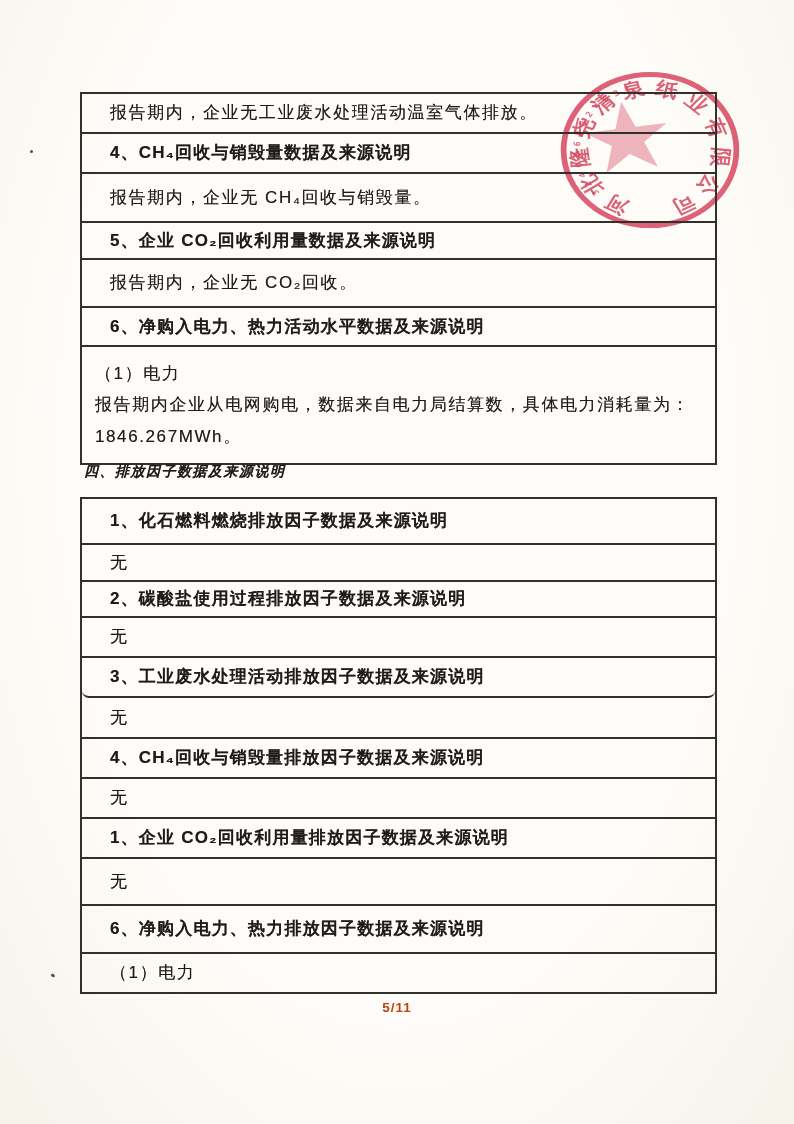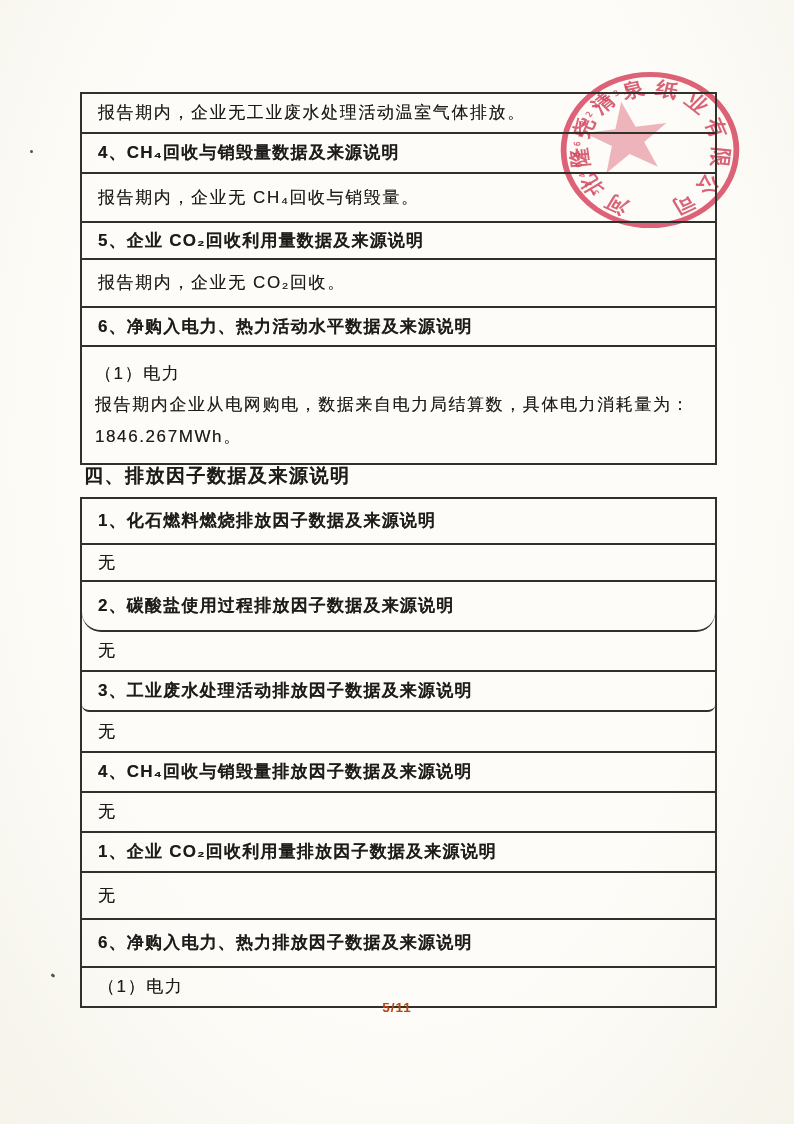--- a/index.html
+++ b/index.html
@@ -10,21 +10,21 @@
     color:#1d1c1a;
   }
   .doc-table{
     position:absolute;left:80px;width:637px;
     border:2px solid #32302b;
     box-sizing:border-box;
     background:transparent;
   }
   .row{
     display:flex;align-items:center;
-    padding:0 16px;box-sizing:border-box;
+    padding:0 28px;box-sizing:border-box;
     border-bottom:2px solid #32302b;
     font-size:17px;letter-spacing:1.6px;
     line-height:1.25;
     text-shadow:0 0 .5px rgba(20,18,15,.55);
   }
   .row:last-child{border-bottom:none;}
   .row.head{font-weight:bold;letter-spacing:1.2px;}
   .row.multi{
     flex-direction:column;align-items:flex-start;
     justify-content:space-evenly;
@@ -34,34 +34,35 @@
   #table1 .row:nth-child(1){height:40px;}
   #table1 .row:nth-child(2){height:40px;}
   #table1 .row:nth-child(3){height:49px;}
   #table1 .row:nth-child(4){height:37px;}
   #table1 .row:nth-child(5){height:48px;}
   #table1 .row:nth-child(6){height:39px;}
   #table1 .row:nth-child(7){height:116px;}
   #table2{top:497px;}
   #table2 .row:nth-child(1){height:46px;}
   #table2 .row:nth-child(2){height:37px;}
-  #table2 .row:nth-child(3){height:50px;border-radius:19px;}
+  #table2 .row:nth-child(3){height:36px;}
   #table2 .row:nth-child(4){height:40px;}
   #table2 .row:nth-child(5){height:40px;border-radius:7px;}
   #table2 .row:nth-child(6){height:41px;}
   #table2 .row:nth-child(7){height:40px;}
   #table2 .row:nth-child(8){height:40px;}
   #table2 .row:nth-child(9){height:40px;}
   #table2 .row:nth-child(10){height:47px;}
   #table2 .row:nth-child(11){height:48px;}
   #table2 .row:nth-child(12){height:38px;}
   .section-heading{
     position:absolute;left:84px;top:463px;
-    font-size:19px;font-weight:bold;letter-spacing:1.5px;
+    font-size:14px;font-weight:bold;letter-spacing:1.5px;
     text-shadow:0 0 .5px rgba(20,18,15,.55);
+    font-style:italic;
   }
   .page-footer{
     position:absolute;left:0;top:1000px;width:100%;
     text-align:center;font-size:13.5px;font-weight:bold;
     letter-spacing:1px;color:#c2410c;
   }
   .stamp{
     position:absolute;left:554px;top:66px;
     width:192px;height:168px;
     mix-blend-mode:multiply;opacity:.92;

